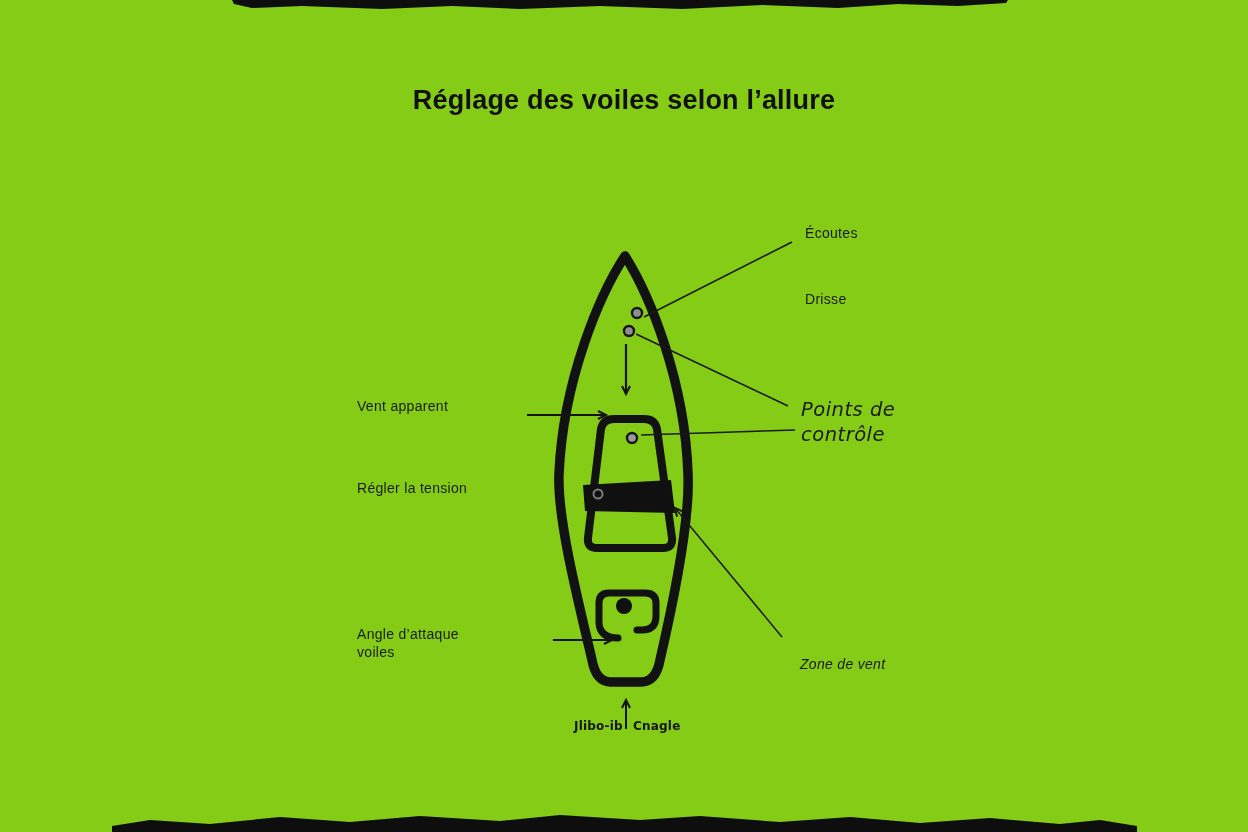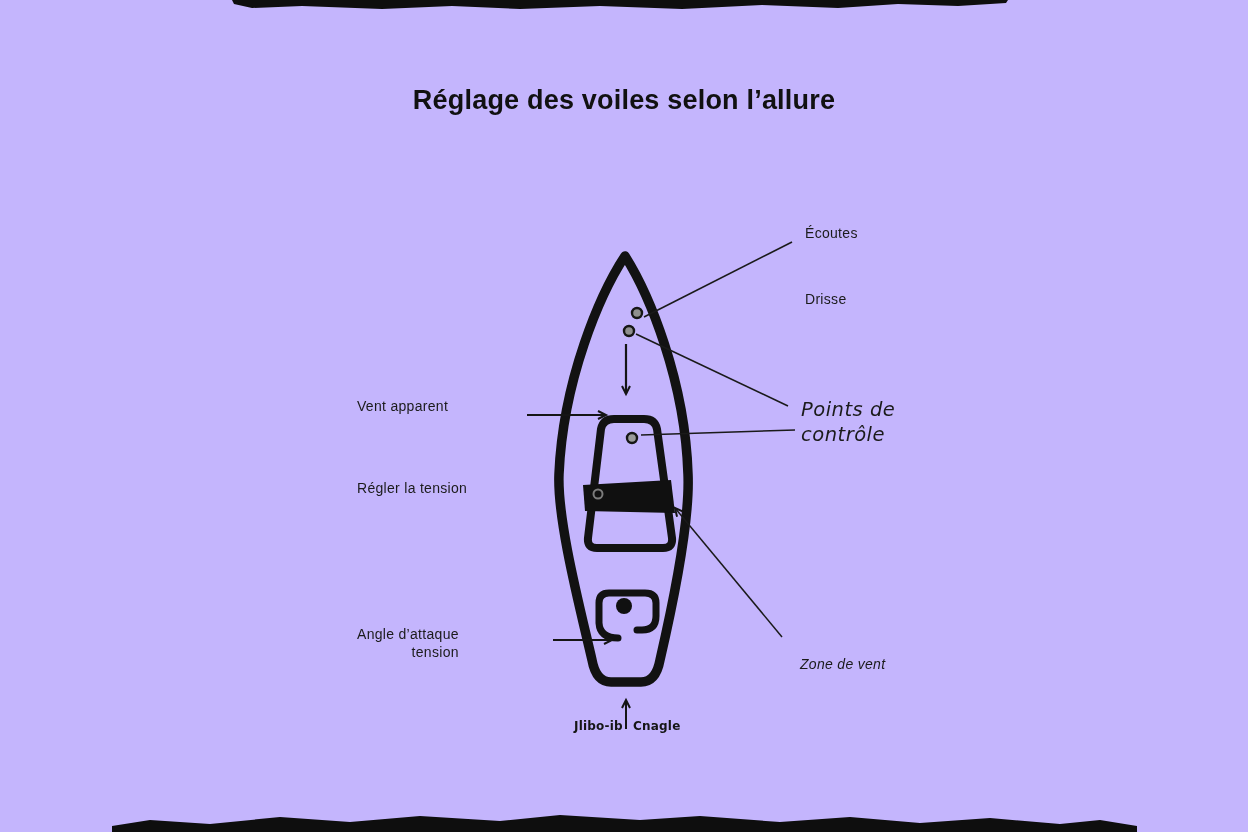--- a/index.html
+++ b/index.html
@@ -1,19 +1,19 @@
 <!DOCTYPE html>
 <html><head>
 <meta charset="utf-8">
 <style>
   html,body{margin:0;padding:0;background:#ffffff;}
   #stage{
     position:relative;
     width:1248px;height:832px;
-    background:#c4b5fd;
+    background:#84cc16;
     overflow:hidden;
     font-family:"Liberation Sans", sans-serif;
     color:#1c1c1c;
   }
   #diagram-svg{position:absolute;left:0;top:0;}
   .lbl{
     position:absolute;
     font-size:14px;
     font-weight:500;
     letter-spacing:0.3px;
@@ -125,23 +125,23 @@
 
   <div class="lbl hand" style="left:801px;top:398px;">
     <div>Points de</div>
     <div>contrôle</div>
   </div>
 
   <div class="lbl" style="left:357px;top:397px;">Vent apparent</div>
 
   <div class="lbl" style="left:357px;top:479px;">Régler la tension</div>
 
-  <div class="lbl" style="left:357px;top:625px;text-align:right;">
+  <div class="lbl" style="left:357px;top:625px;">
     <div>Angle d’attaque</div>
-    <div>tension</div>
+    <div>voiles</div>
   </div>
 
   <div class="lbl" style="left:800px;top:655px;font-style:italic;">Zone de vent</div>
 
   <div class="lbl caption" style="left:574px;top:719px;">Jlibo-ib</div>
 
   <div class="lbl caption" style="left:633px;top:719px;text-align:right;">Cnagle</div>
 
 </div>
 

